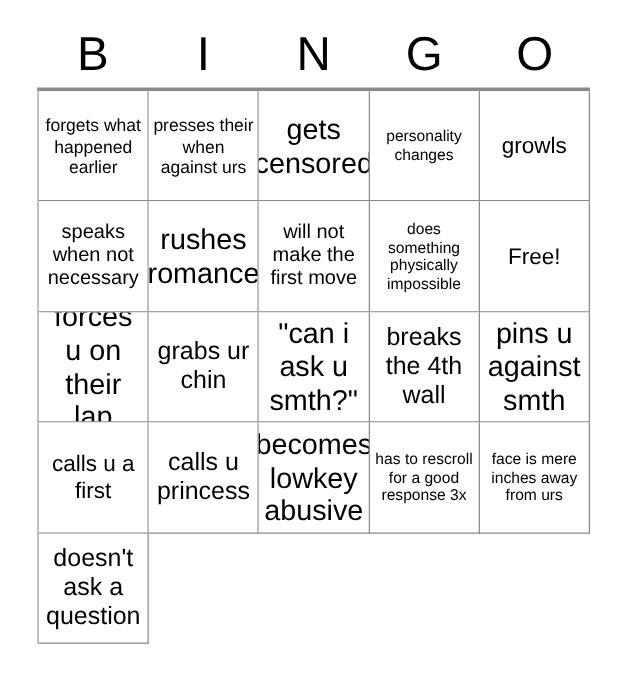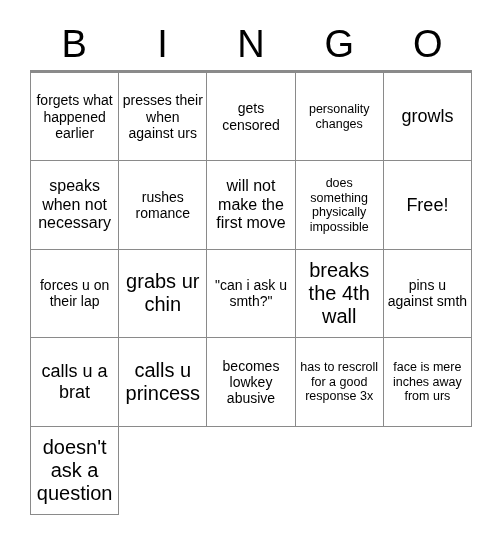--- a/index.html
+++ b/index.html
@@ -73,21 +73,21 @@
     background: #ffffff;
     color: #000000;
     line-height: 1.16;
     overflow: hidden;
     word-wrap: break-word;
   }
 
   
   .sz-xxl { font-size: 18px; }
   .sz-xl  { font-size: 20px; }
-  .sz-lg  { font-size: 14px; }
+  .sz-lg  { font-size: 23px; }
   .sz-md  { font-size: 16px; }
   .sz-sm  { font-size: 14px; }
   .sz-xs  { font-size: 12.5px; }
   .sz-xxs { font-size: 11.5px; }
 </style>
 </head>
 <body style="background: rgb(255, 255, 255); color: rgb(0, 0, 0);">
 
 <div id="bingo-card">
 
@@ -111,21 +111,21 @@
     <div class="bingo-cell sz-md" style="border-right-color: rgb(138, 138, 138); border-bottom-color: rgb(138, 138, 138);">will not make the first move</div>
 
     <div class="bingo-cell sz-xs" style="border-right-color: rgb(138, 138, 138); border-bottom-color: rgb(138, 138, 138);">does something physically impossible</div>
     <div class="bingo-cell sz-xxl" style="border-right-color: rgb(138, 138, 138); border-bottom-color: rgb(138, 138, 138);">Free!</div>
     <div class="bingo-cell sz-lg" style="border-right-color: rgb(138, 138, 138); border-bottom-color: rgb(138, 138, 138);">forces u on their lap</div>
     <div class="bingo-cell sz-xl" style="border-right-color: rgb(138, 138, 138); border-bottom-color: rgb(138, 138, 138);">grabs ur chin</div>
     <div class="bingo-cell sz-lg" style="border-right-color: rgb(138, 138, 138); border-bottom-color: rgb(138, 138, 138);">"can i ask u smth?"</div>
 
     <div class="bingo-cell sz-xl" style="border-right-color: rgb(138, 138, 138); border-bottom-color: rgb(138, 138, 138);">breaks the 4th wall</div>
     <div class="bingo-cell sz-lg" style="border-right-color: rgb(138, 138, 138); border-bottom-color: rgb(138, 138, 138);">pins u against smth</div>
-    <div class="bingo-cell sz-xxl" style="border-right-color: rgb(138, 138, 138); border-bottom-color: rgb(138, 138, 138);">calls u a brat</div>
+    <div class="bingo-cell sz-xxl" style="border-right-color: rgb(138, 138, 138); border-bottom-color: rgb(138, 138, 138);">calls u a first</div>
 
     <div class="bingo-cell sz-xl" style="border-right-color: rgb(138, 138, 138); border-bottom-color: rgb(138, 138, 138);">calls u princess</div>
     <div class="bingo-cell sz-lg" style="border-right-color: rgb(138, 138, 138); border-bottom-color: rgb(138, 138, 138);">becomes lowkey abusive</div>
     <div class="bingo-cell sz-xs" style="border-right-color: rgb(138, 138, 138); border-bottom-color: rgb(138, 138, 138);">has to rescroll for a good response 3x</div>
     <div class="bingo-cell sz-xs" style="border-right-color: rgb(138, 138, 138); border-bottom-color: rgb(138, 138, 138);">face is mere inches away from urs</div>
     <div class="bingo-cell sz-xl" style="border-right-color: rgb(138, 138, 138); border-bottom-color: rgb(138, 138, 138);">doesn't ask a question</div>
   </div>
 
 </div>
 

